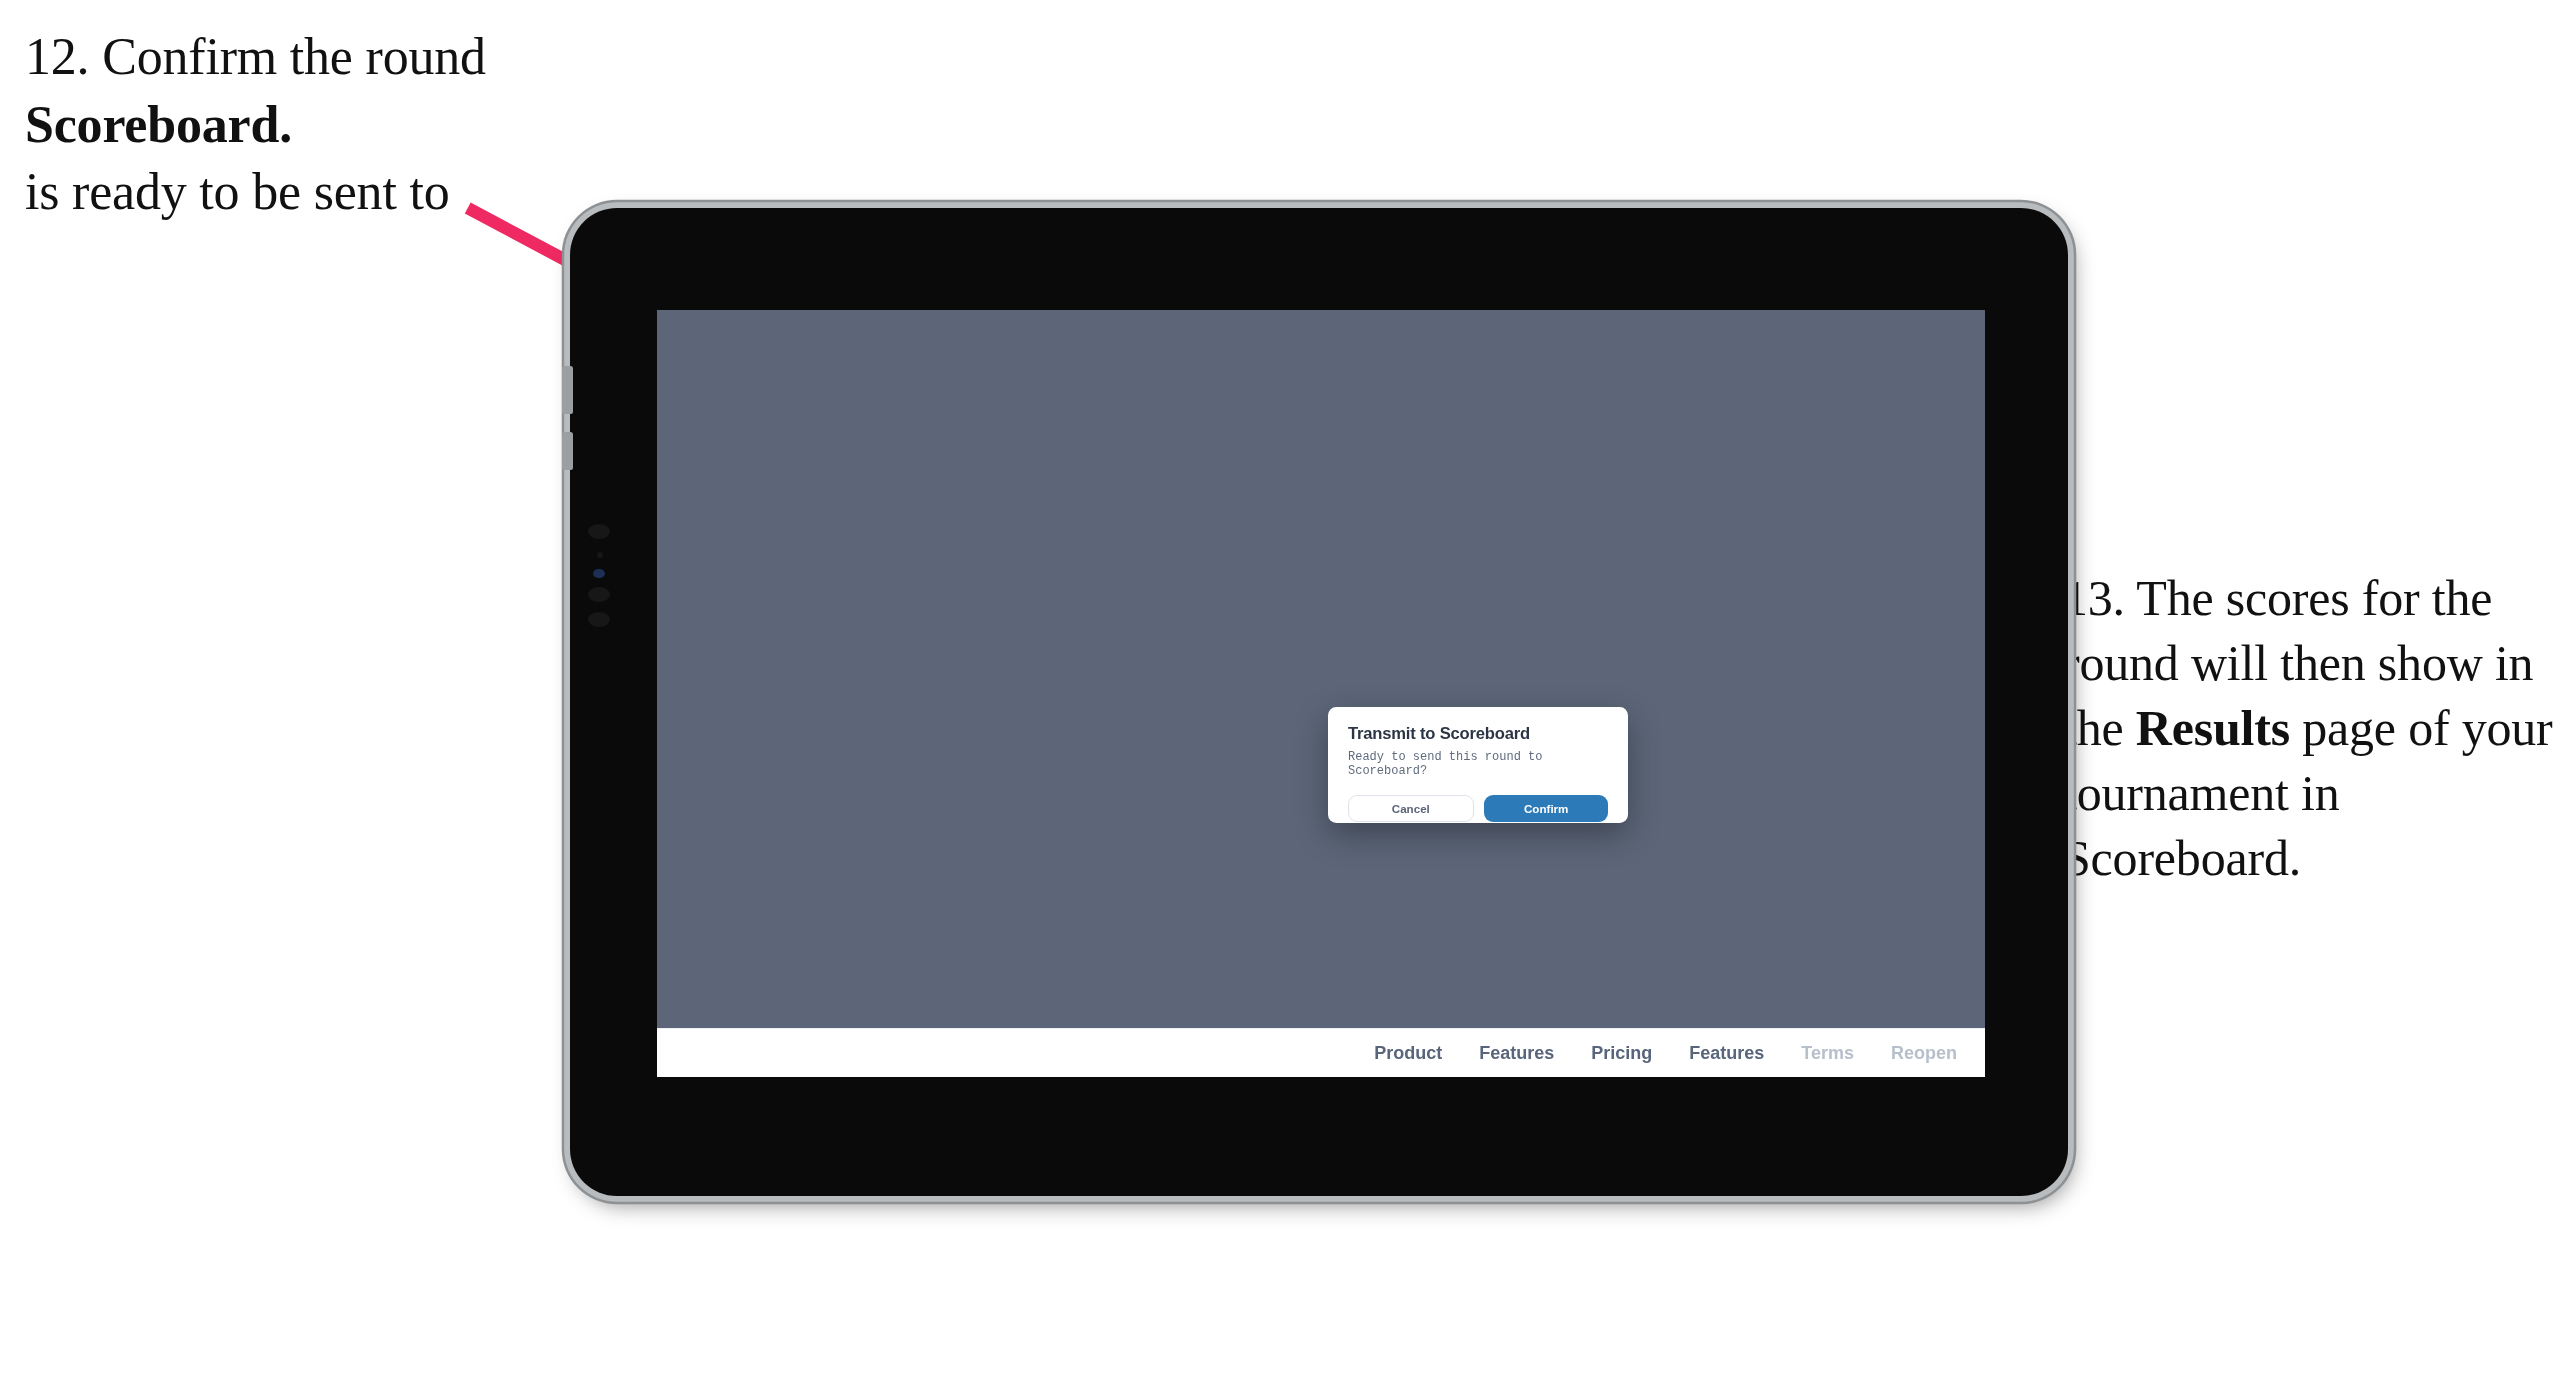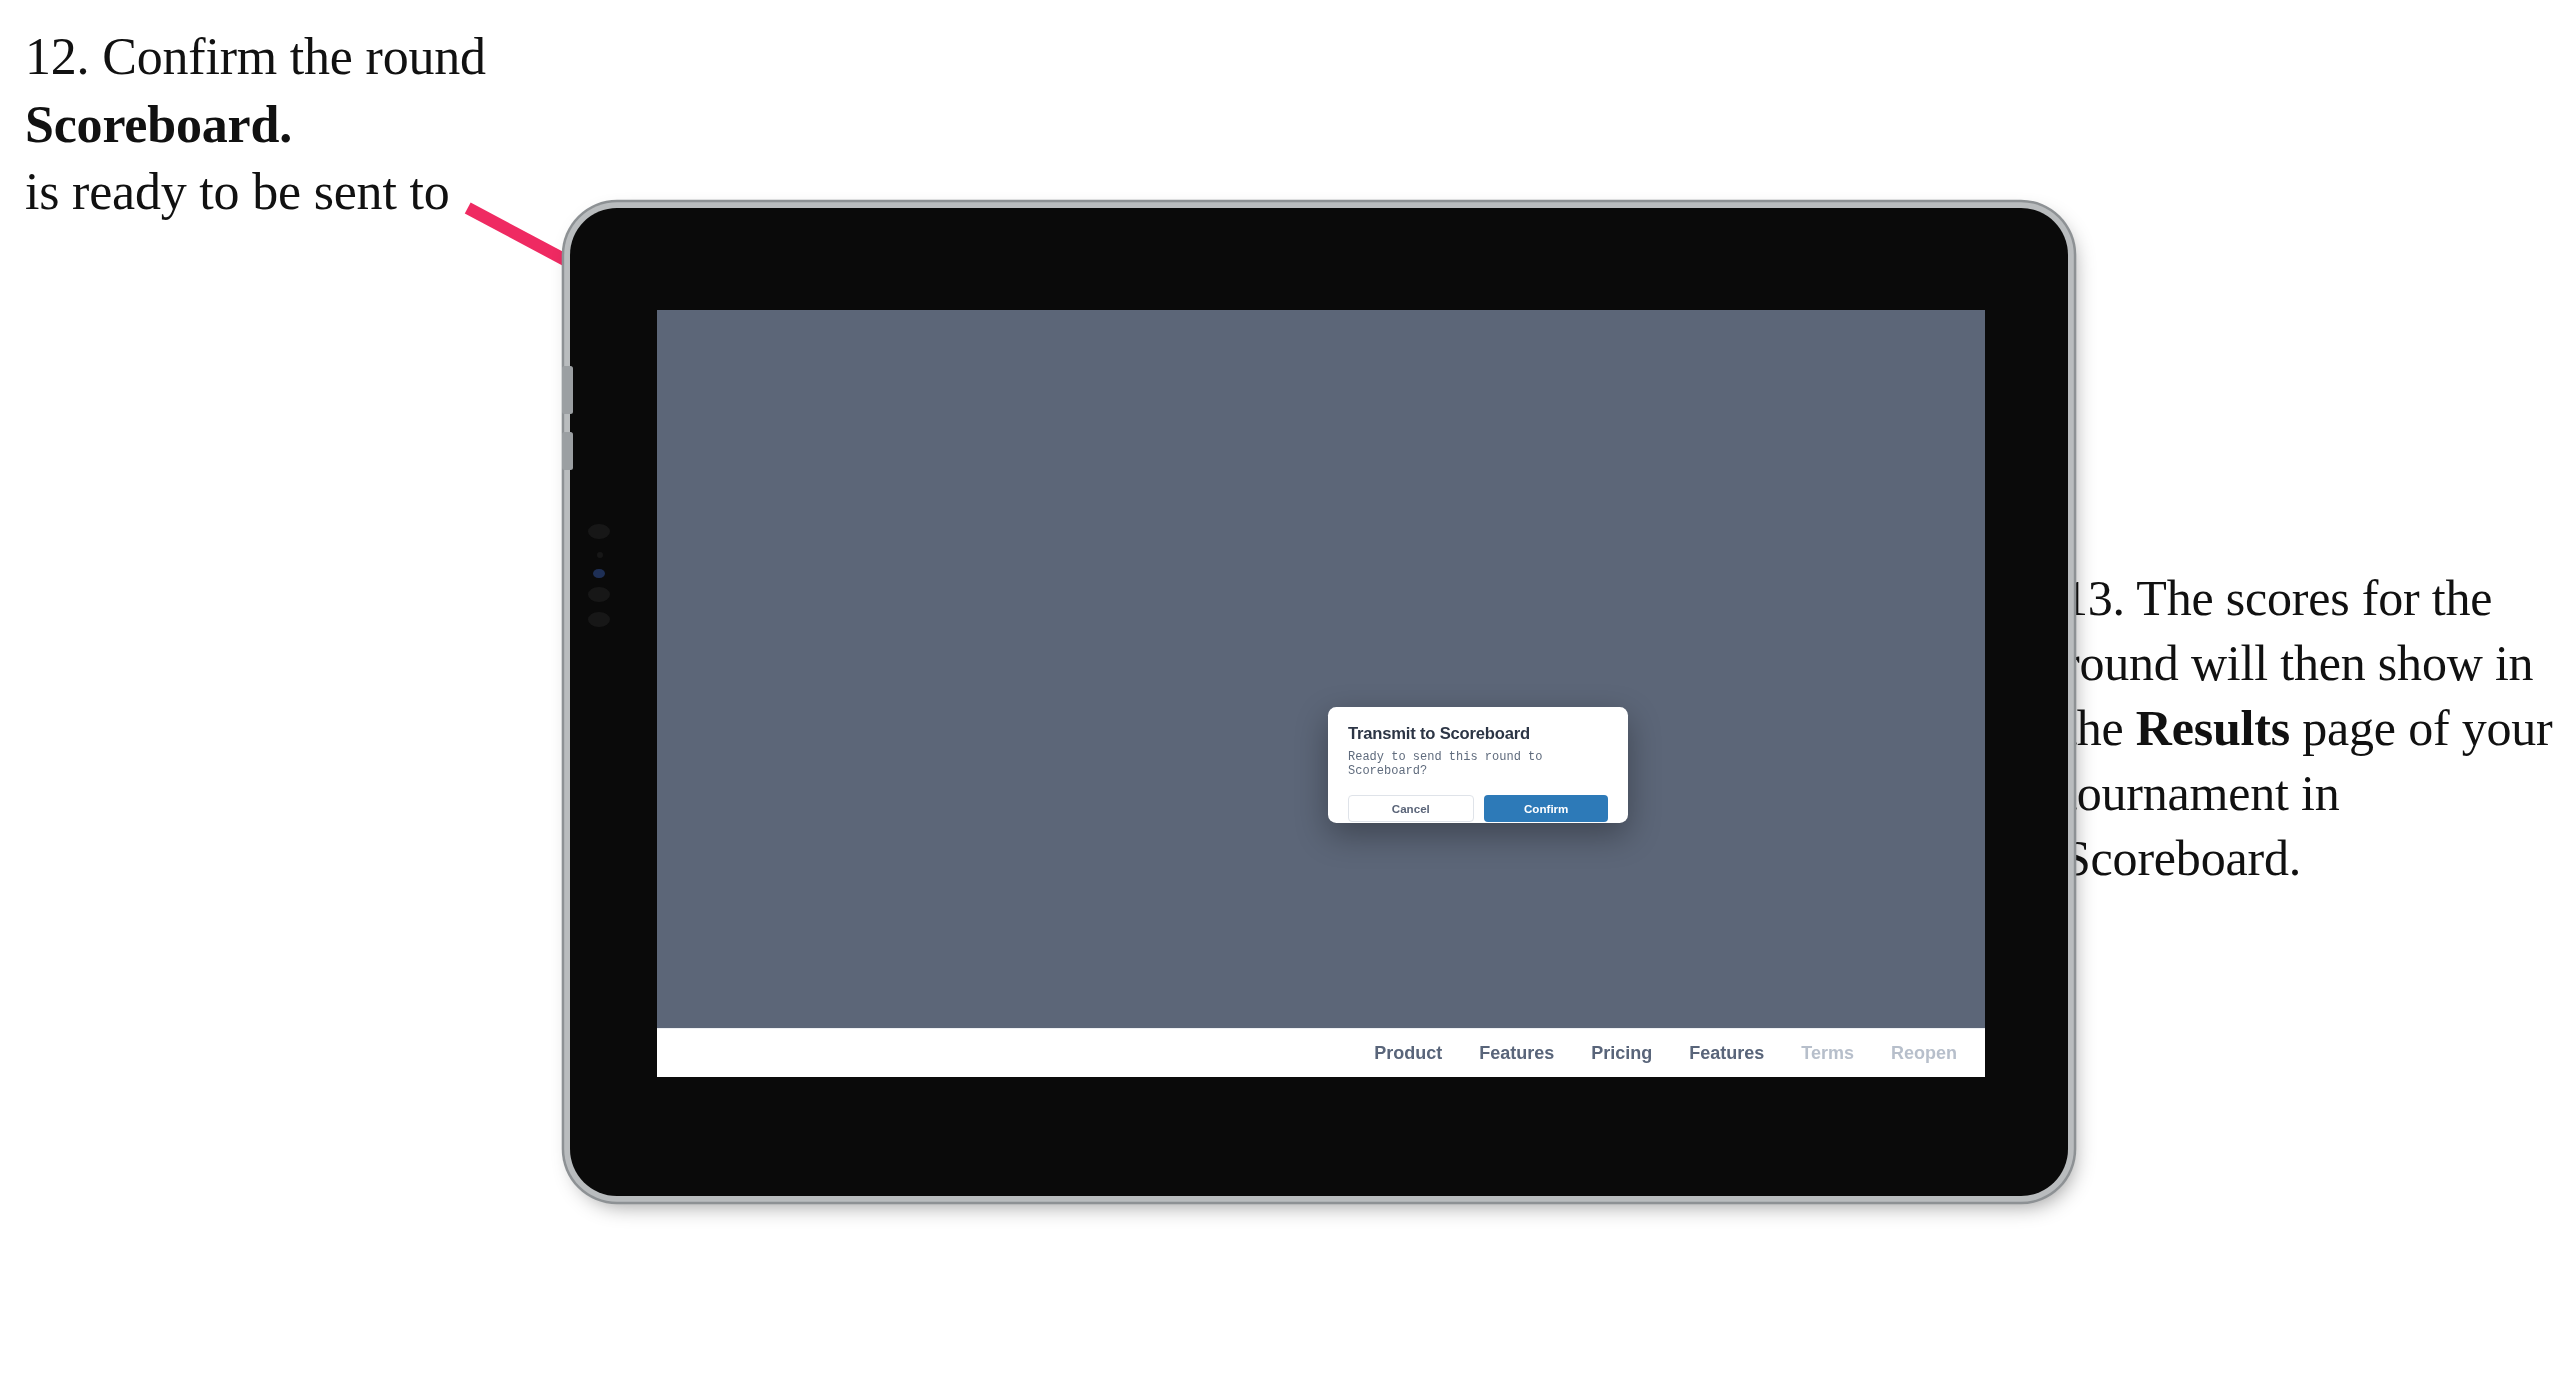--- a/index.html
+++ b/index.html
@@ -336,21 +336,21 @@
     font-family: Liberation Mono, monospace;
   }
   #modal-actions {
     display: flex;
     gap: 10.8px;
     margin-top: 16.6px;
   }
   .mbtn {
     flex: 1;
     height: 27.5px;
-    border-radius: 4px;
+    border-radius: 9px;
     font-size: 11.6px;
     font-weight: 700;
     display: flex;
     align-items: center;
     justify-content: center;
     box-sizing: border-box;
     text-align: right;
   }
   #modal-cancel {
     background: #ffffff;

